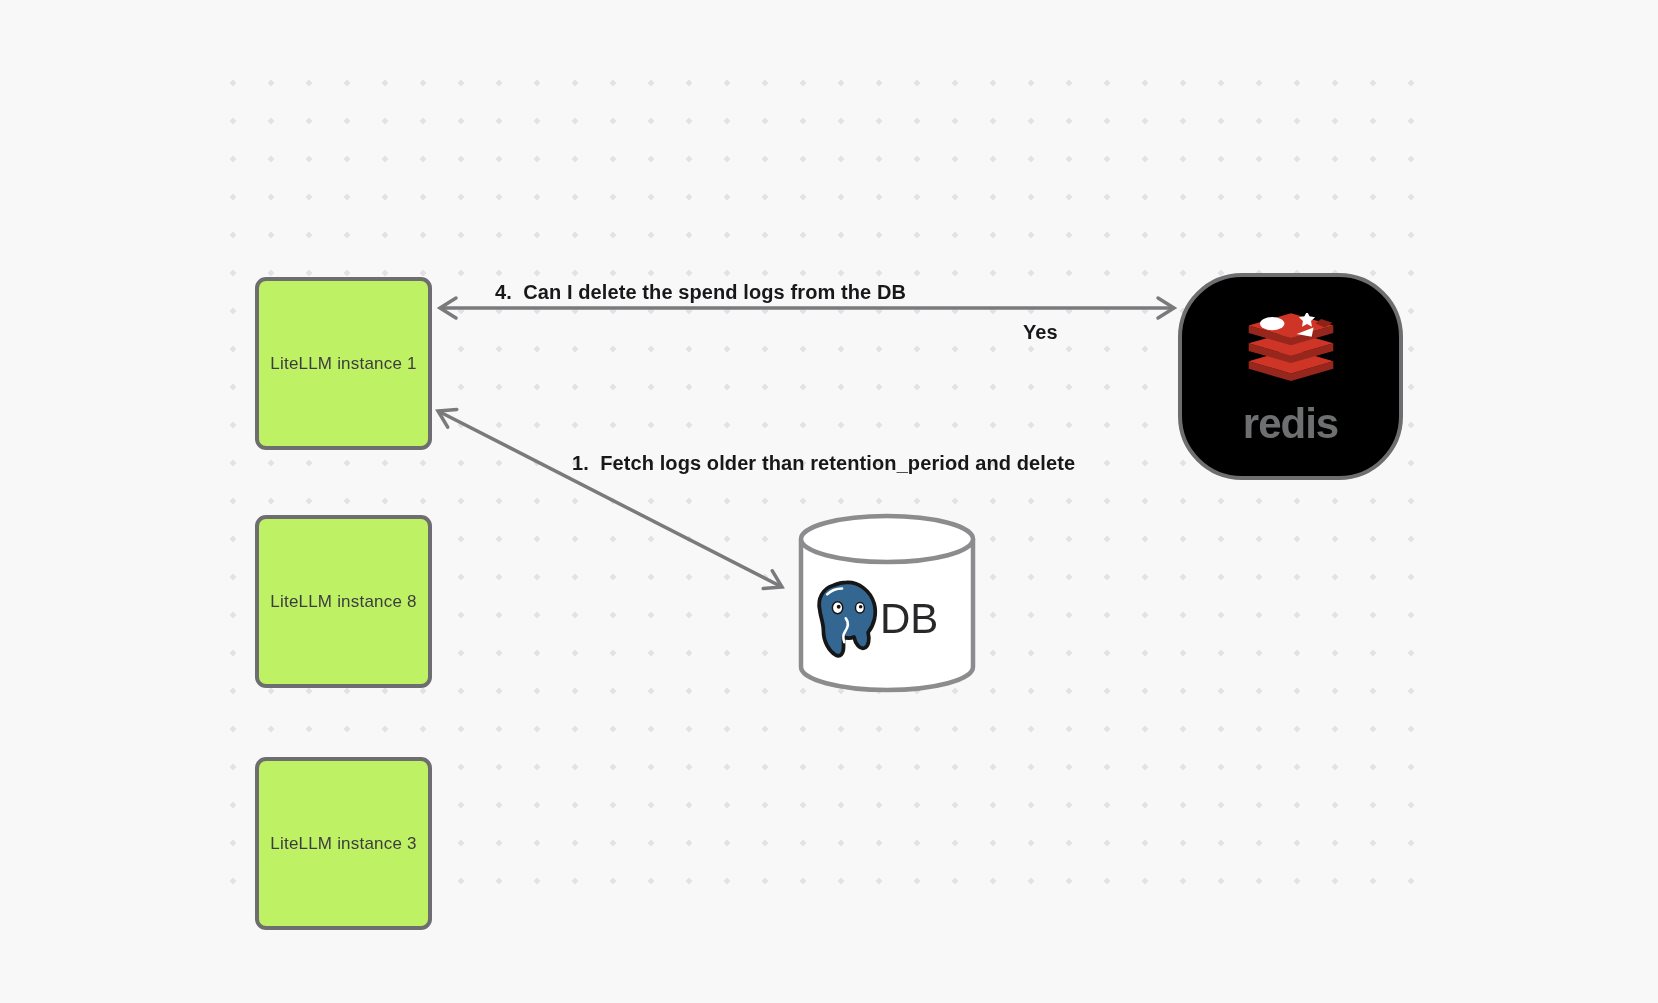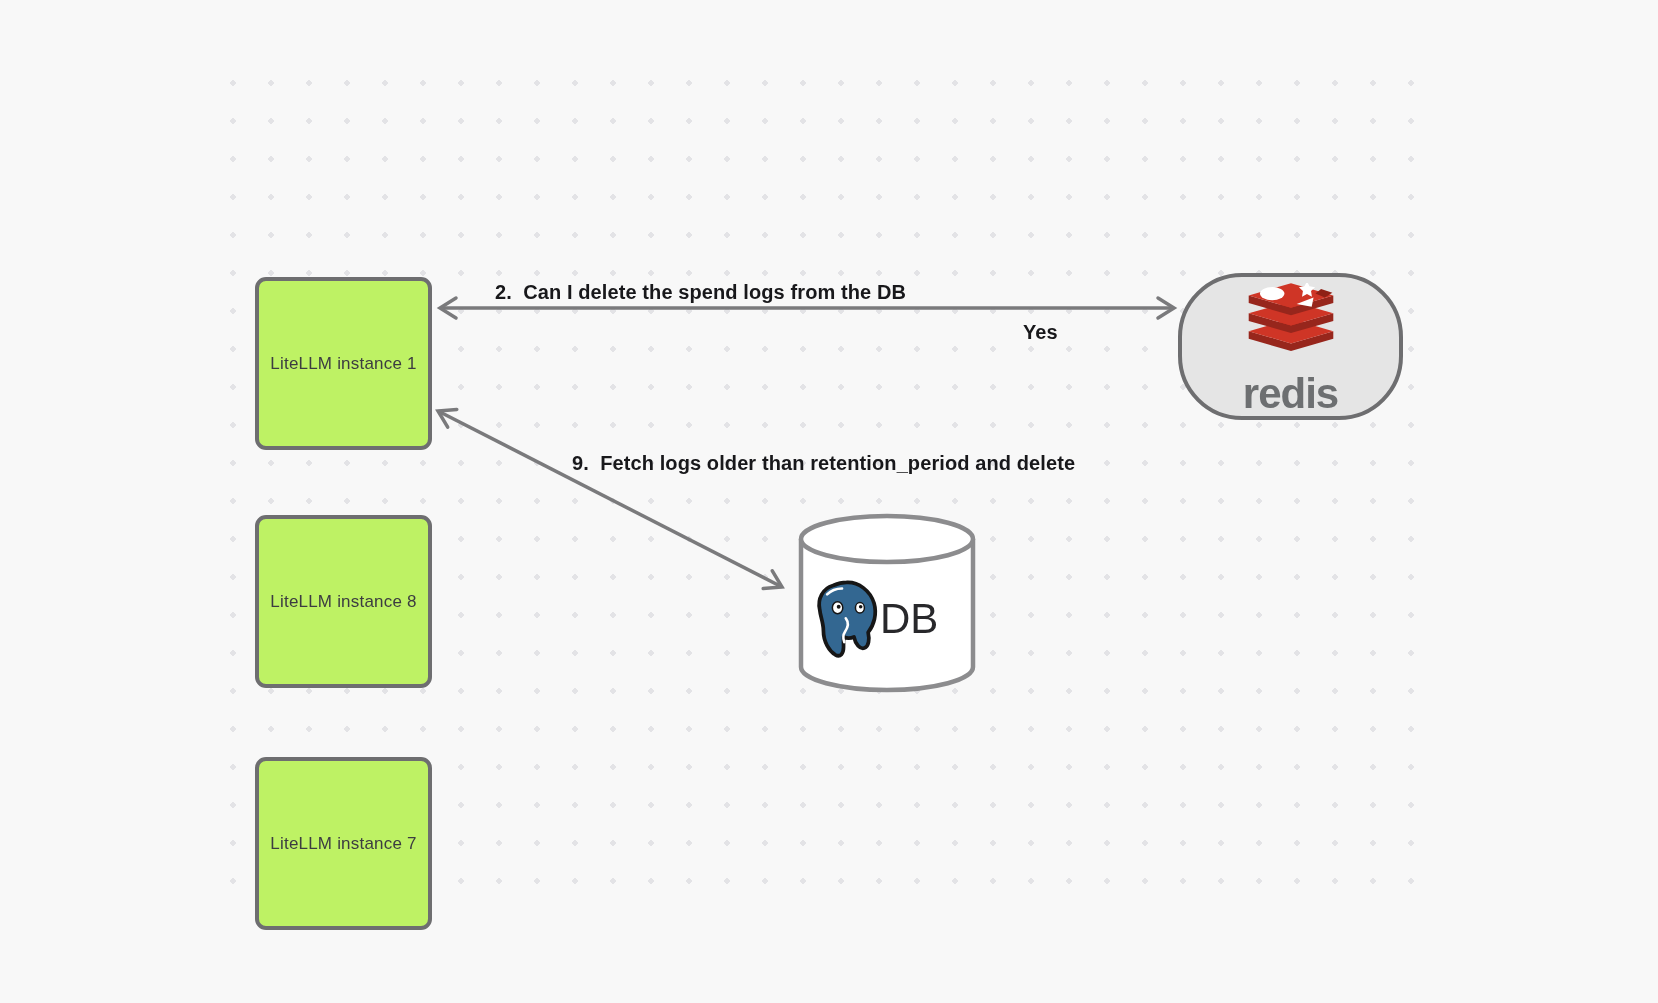--- a/index.html
+++ b/index.html
@@ -19,22 +19,22 @@
     background:#bef264;border:4px solid #6e6e70;border-radius:11px;
     display:flex;align-items:center;justify-content:center;
   }
   .node-box .box-label{
     font-size:17px;color:#3c3c41;letter-spacing:0.2px;
   }
   #box-1{left:255px;top:277px;}
   #box-2{left:255px;top:515px;}
   #box-3{left:255px;top:757px;}
   .redis-node{
-    position:absolute;left:1178px;top:273px;width:225px;height:147px;box-sizing:border-box;
-    background:#e5e5e5;border:4px solid #6e6e70;border-radius:64px;
+    position:absolute;left:1178px;top:273px;width:225px;height:207px;box-sizing:border-box;
+    background:#000000;border:4px solid #6e6e70;border-radius:64px;
     display:flex;flex-direction:column;align-items:center;justify-content:center;
     padding-top:4px;
     gap:16px;
   }
   .redis-word{
     font-size:42px;font-weight:700;color:#6d6f71;letter-spacing:-1px;
     line-height:1;margin-top:2px;
   }
   .edge-label{
     position:absolute;font-size:20px;font-weight:700;color:#18181b;
@@ -58,21 +58,21 @@
 
 <div class="dot-grid"></div>
 
 <div class="node-box" id="box-1">
   <span class="box-label">LiteLLM instance 1</span>
 </div>
 <div class="node-box" id="box-2">
   <span class="box-label">LiteLLM instance 8</span>
 </div>
 <div class="node-box" id="box-3">
-  <span class="box-label">LiteLLM instance 7</span>
+  <span class="box-label">LiteLLM instance 3</span>
 </div>
 
 <div class="redis-node">
   <svg width="94" height="72" viewBox="0 0 100 76">
 
     <path d="M5,51 L5,59 L50,72 L95,59 L95,51 L50,64 Z" fill="#97261c"></path>
     <polygon points="50,38 95,51 50,64 5,51" fill="#cf3526"></polygon>
 
     <path d="M5,32 L5,40 L50,53 L95,40 L95,32 L50,45 Z" fill="#97261c"></path>
     <polygon points="50,19 95,32 50,45 5,32" fill="#cf3526"></polygon>
@@ -108,15 +108,15 @@
 <svg class="arrow-layer" width="1658" height="1003" viewBox="0 0 1658 1003">
   <defs>
     <marker id="vhead" viewBox="-22 -14 26 28" markerWidth="26" markerHeight="28" refX="0" refY="0" orient="auto-start-reverse" markerUnits="userSpaceOnUse">
       <path d="M-16 -10 L0 0 L-16 10" fill="none" stroke="#7a7a7c" stroke-width="3.5" stroke-linecap="round"></path>
     </marker>
   </defs>
   <line x1="440" y1="308" x2="1174" y2="308" stroke="#7a7a7c" stroke-width="3.5" marker-start="url(#vhead)" marker-end="url(#vhead)"></line>
   <line x1="438" y1="411" x2="782" y2="587" stroke="#7a7a7c" stroke-width="3.5" marker-start="url(#vhead)" marker-end="url(#vhead)"></line>
 </svg>
 
-<div class="edge-label" id="edge1-label">2.  Can I delete the spend logs from the DB</div>
+<div class="edge-label" id="edge1-label">4.  Can I delete the spend logs from the DB</div>
 <div class="edge-label" id="edge1-response">Yes</div>
-<div class="edge-label" id="edge2-label">9.  Fetch logs older than retention_period and delete</div>
+<div class="edge-label" id="edge2-label">1.  Fetch logs older than retention_period and delete</div>
 
 </body></html>

